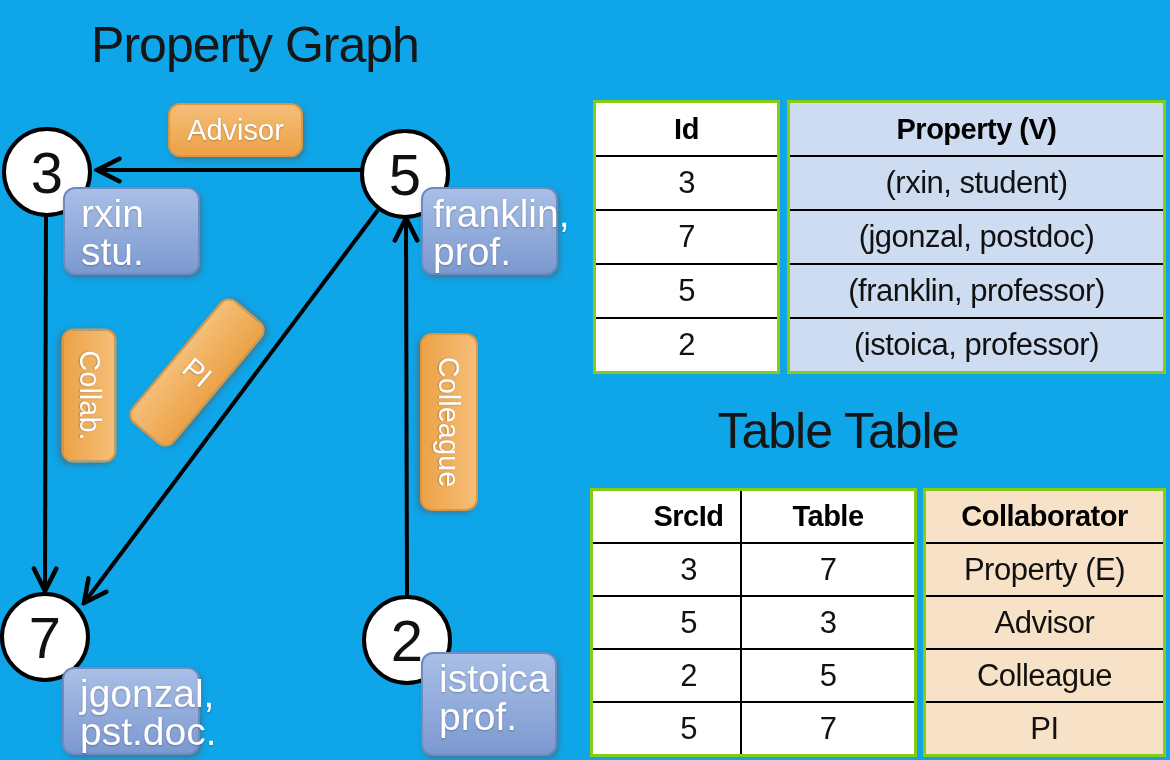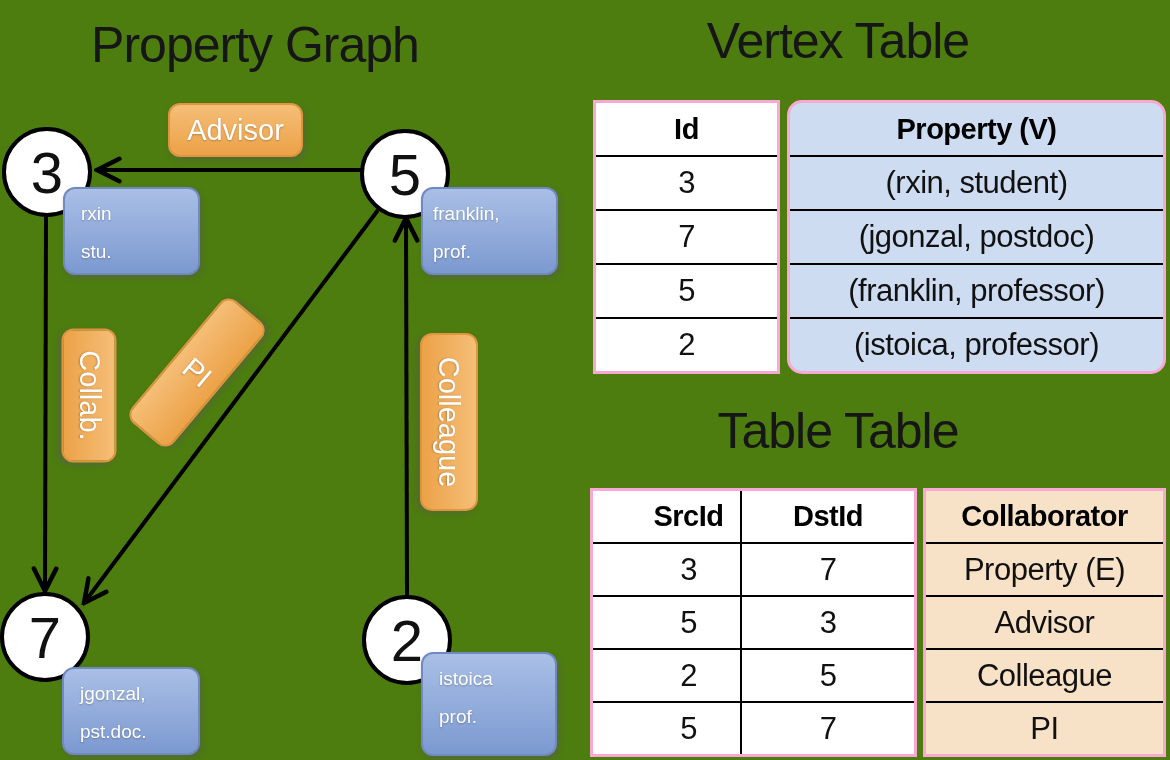--- a/index.html
+++ b/index.html
@@ -1,17 +1,17 @@
 <!DOCTYPE html>
 <html style="--orange_light: #F5BE78; --orange: #ECA247; --orange_border: #DE9540; --blue_light: #A9BFE6; --blue: #7C99D0; --blue_border: #7089C0; --vertex_cell: #CEDCF2; --edge_cell: #F7E1C7; --ink: #000000;"><head>
 <meta charset="utf-8">
 <style>
   html,body{margin:0;padding:0;background:#fff;}
   #canvas{
-    position:relative;width:1170px;height:760px;background:#4d7c0f;overflow:hidden;
+    position:relative;width:1170px;height:760px;background:#0ea5e9;overflow:hidden;
     font-family:"Liberation Sans",sans-serif;color:#141414;
   }
   *{box-sizing:border-box;}
   .gtitle{
     position:absolute;text-align:center;font-size:50px;font-weight:400;
     letter-spacing:-1px;color:#161616;white-space:nowrap;
   }
   #t-graph{left:0px;top:16px;width:510px;}
   #t-vertex{left:593px;top:12px;width:490px;}
   #t-edge{left:588px;top:402px;width:500px;}
@@ -36,55 +36,54 @@
   }
   .orange{
     background:linear-gradient(180deg,var(--orange_light,#F5BE78),var(--orange,#ECA247));
     border:2px solid var(--orange_border,#DE9540);
   }
   .blue{
     background:linear-gradient(180deg,var(--blue_light,#A9BFE6),var(--blue,#7C99D0));
     border:2px solid var(--blue_border,#7089C0);
   }
   .center-lbl{display:flex;align-items:center;justify-content:center;font-size:29px;}
-  .twoline{font-size:19px;line-height:38px;padding:6px 0 0 16px;}
+  .twoline{font-size:39px;line-height:38px;padding:6px 0 0 16px;}
   #b-advisor{left:168px;top:103px;width:135px;height:54px;}
   #b-rxin{left:63px;top:187px;width:137px;height:88px;}
   #b-franklin{left:421px;top:187px;width:137px;height:88px;padding-left:10px;}
   #b-jgonzal{left:62px;top:652px;width:138px;height:88px;margin-top:15px;}
   #b-istoica{left:421px;top:652px;width:136px;height:104px;}
   #b-collab{left:22px;top:368px;width:134px;height:55px;transform:rotate(90deg);}
   #b-colleague{left:360px;top:393px;width:178px;height:58px;transform:rotate(90deg);}
   #b-pi{left:117px;top:345px;width:160px;height:55px;transform:rotate(-50deg);}
   #b-pi .inner{display:inline-block;transform:rotate(90deg);}
 
   
   .sub{
-    position:absolute;border:3px solid #f9a8d4;display:flex;flex-direction:column;z-index:1;
+    position:absolute;border:3px solid #84cc16;display:flex;flex-direction:column;z-index:1;
   }
   .trow{
     flex:1;display:flex;align-items:center;justify-content:center;
     font-size:31px;color:#111;border-top:2px solid #000;letter-spacing:-0.5px;
   }
   .trow:first-child{border-top:none;font-weight:bold;font-size:29px;color:#000;}
   #vt-keys{left:593px;top:100px;width:187px;height:274px;background:#fff;}
-  #vt-prop{left:787px;top:100px;width:379px;height:274px;background:var(--vertex_cell,#CEDCF2);border-radius:15px;}
+  #vt-prop{left:787px;top:100px;width:379px;height:274px;background:var(--vertex_cell,#CEDCF2);}
   #et-keys{left:590px;top:488px;width:327px;height:269px;background:#fff;}
   #et-prop{left:923px;top:488px;width:243px;height:269px;background:var(--edge_cell,#F7E1C7);}
   .c{display:flex;align-items:center;justify-content:center;height:100%;}
   .c-src{width:149px;border-right:2px solid #000;padding-left:44px;}
   .c-dst{flex:1;}
 </style>
 </head>
 <body>
 
 <div id="canvas">
 
   <div class="gtitle" id="t-graph">Property Graph</div>
-  <div class="gtitle" id="t-vertex">Vertex Table</div>
   <div class="gtitle" id="t-edge">Table Table</div>
 
   <svg id="edges" width="585" height="760" viewBox="0 0 585 760">
     <defs>
       <marker id="arrow" viewBox="0 0 10 10" refX="9" refY="5" markerWidth="7" markerHeight="7" orient="auto" markerUnits="strokeWidth">
         <path d="M1,1 L9,5 L1,9" fill="none" stroke="#000" stroke-width="1.6" stroke-linecap="round"></path>
       </marker>
     </defs>
     <line class="edge" x1="362" y1="170" x2="97" y2="170" marker-end="url(#arrow)"></line>
     <line class="edge" x1="46" y1="216" x2="45" y2="591" marker-end="url(#arrow)"></line>
@@ -141,21 +140,21 @@
     <div class="trow">Property (V)</div>
     <div class="trow">(rxin, student)</div>
     <div class="trow">(jgonzal, postdoc)</div>
     <div class="trow">(franklin, professor)</div>
     <div class="trow">(istoica, professor)</div>
   </div>
 
   <div class="sub" id="et-keys">
     <div class="trow">
       <div class="c c-src">SrcId</div>
-      <div class="c c-dst">DstId</div>
+      <div class="c c-dst">Table</div>
     </div>
     <div class="trow">
       <div class="c c-src">3</div>
       <div class="c c-dst">7</div>
     </div>
     <div class="trow">
       <div class="c c-src">5</div>
       <div class="c c-dst">3</div>
     </div>
     <div class="trow">

